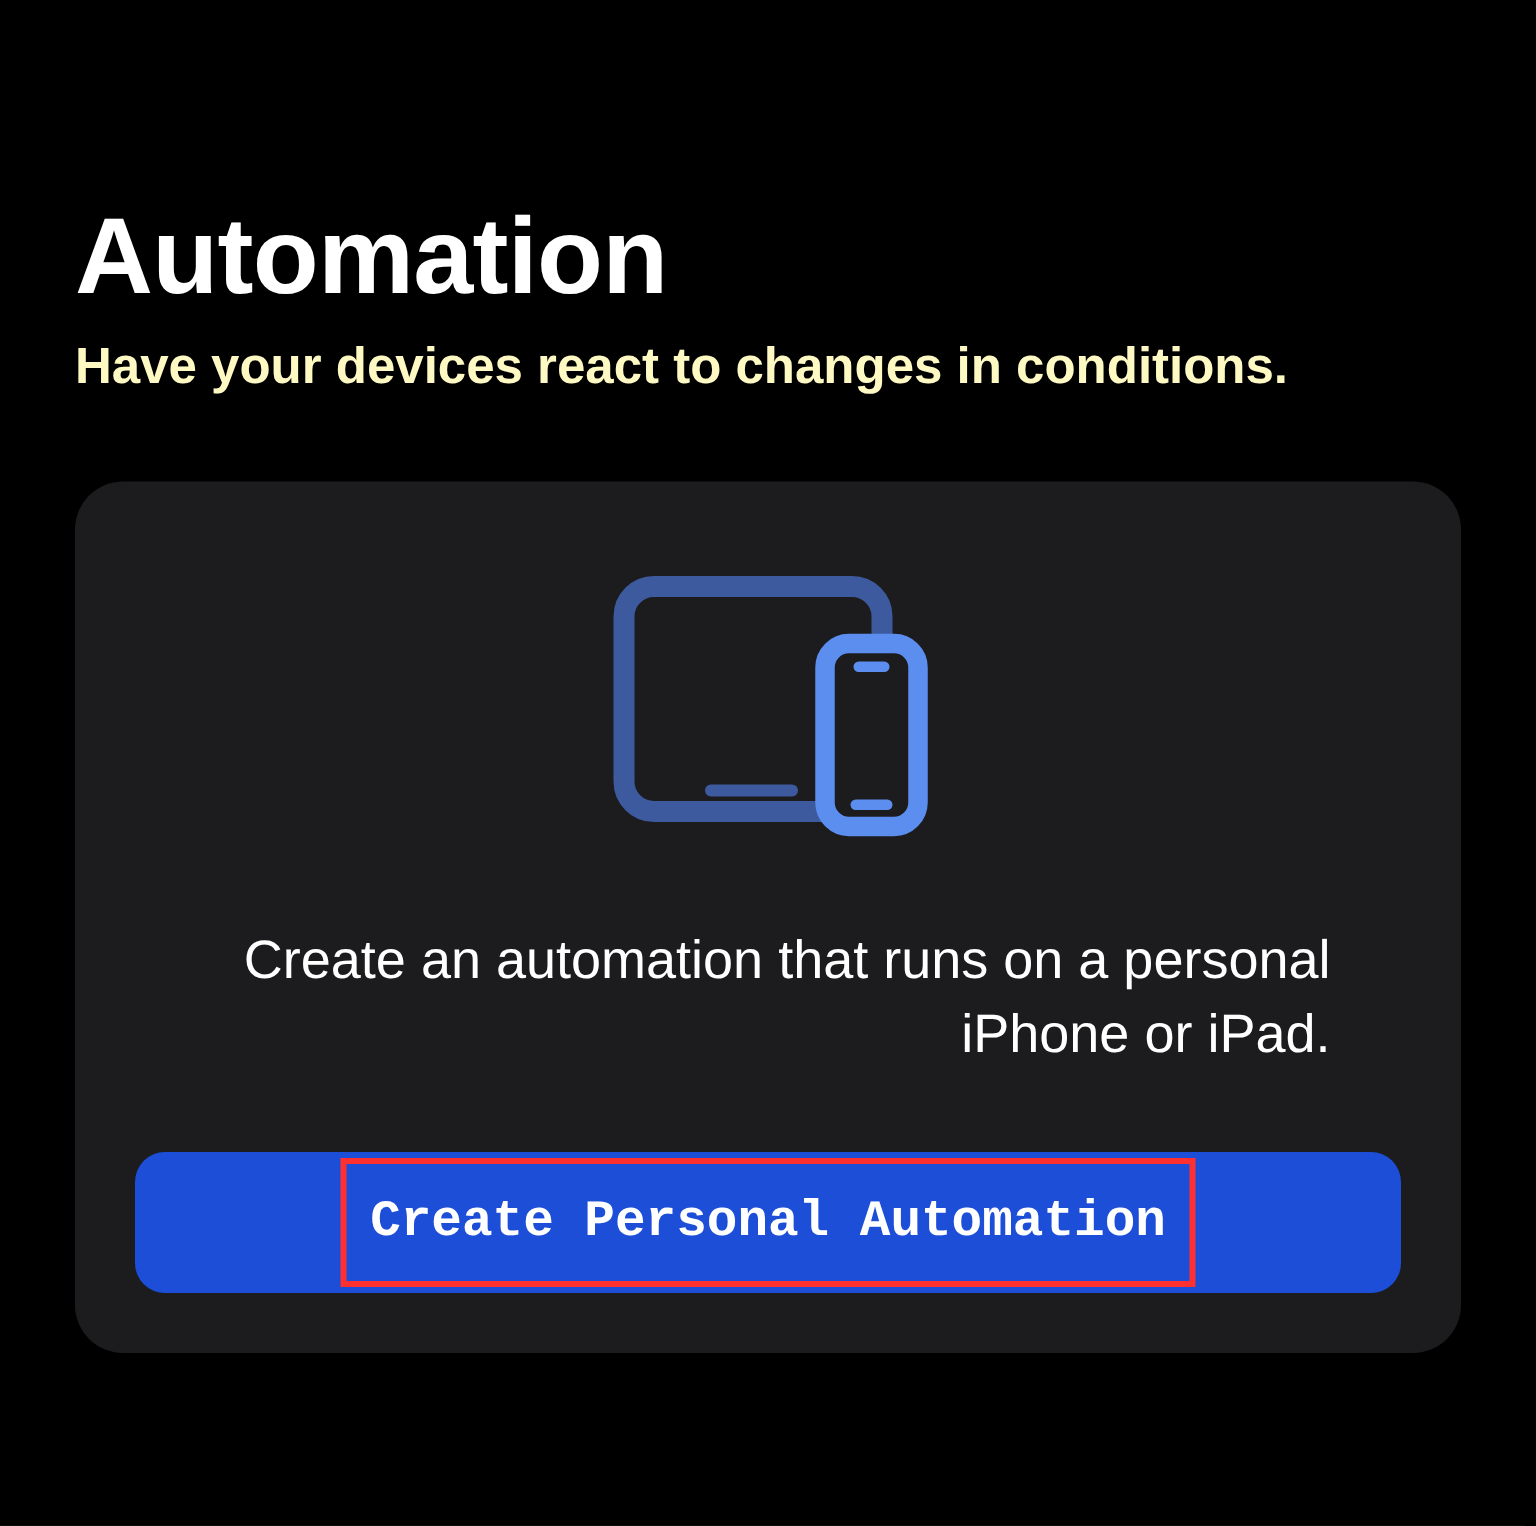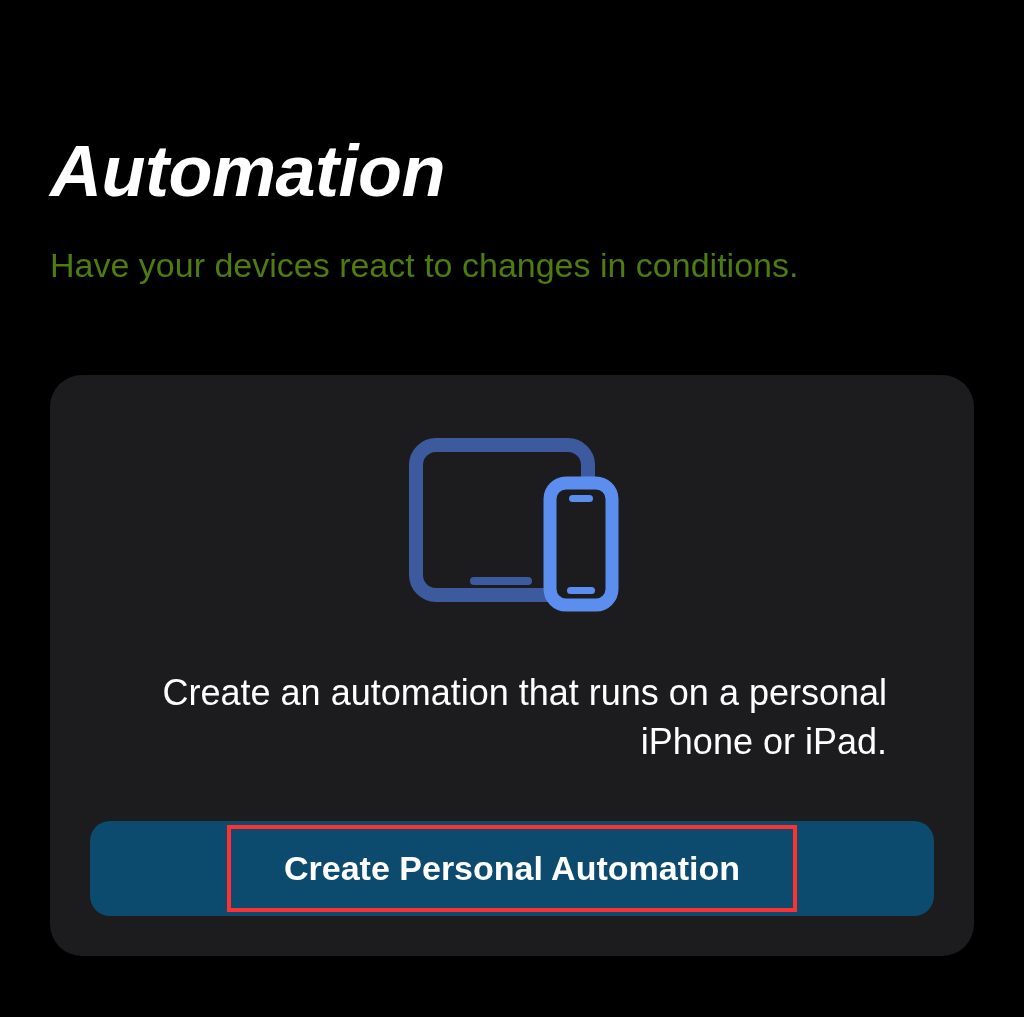--- a/index.html
+++ b/index.html
@@ -18,29 +18,28 @@
     }
     
     .container {
       padding: 130px 50px 0 50px;
     }
     
     .page-title {
       font-size: 72px;
       font-weight: 700;
       letter-spacing: -0.5px;
-      margin-bottom: 34px;
-      font-style: italic;
+      margin-bottom: 13px;
     }
     
     .page-subtitle {
       font-size: 34px;
-      font-weight: 400;
-      color: #4d7c0f;
-      margin-bottom: 90px;
+      font-weight: 700;
+      color: #fef9c3;
+      margin-bottom: 57px;
     }
     
     .card {
       background-color: #1c1c1e;
       border-radius: 32px;
       padding: 60px 40px 40px 40px;
       display: flex;
       flex-direction: column;
       align-items: center;
     }
@@ -59,29 +58,29 @@
       font-weight: 400;
       color: #ffffff;
       text-align: right;
       line-height: 1.35;
       margin-bottom: 55px;
       max-width: 750px;
     }
     
     .create-button {
       width: 100%;
-      background-color: #0c4a6e;
+      background-color: #1d4ed8;
       border: none;
       border-radius: 20px;
       padding: 28px 0;
       font-size: 34px;
       font-weight: 600;
       color: #ffffff;
       cursor: pointer;
-      font-family: Liberation Sans, sans-serif;
+      font-family: Liberation Mono, monospace;
       position: relative;
     }
     
     .highlight-box {
       position: absolute;
       border: 4px solid #ff3030;
       top: 4px;
       bottom: 4px;
       left: 50%;
       transform: translateX(-50%);

